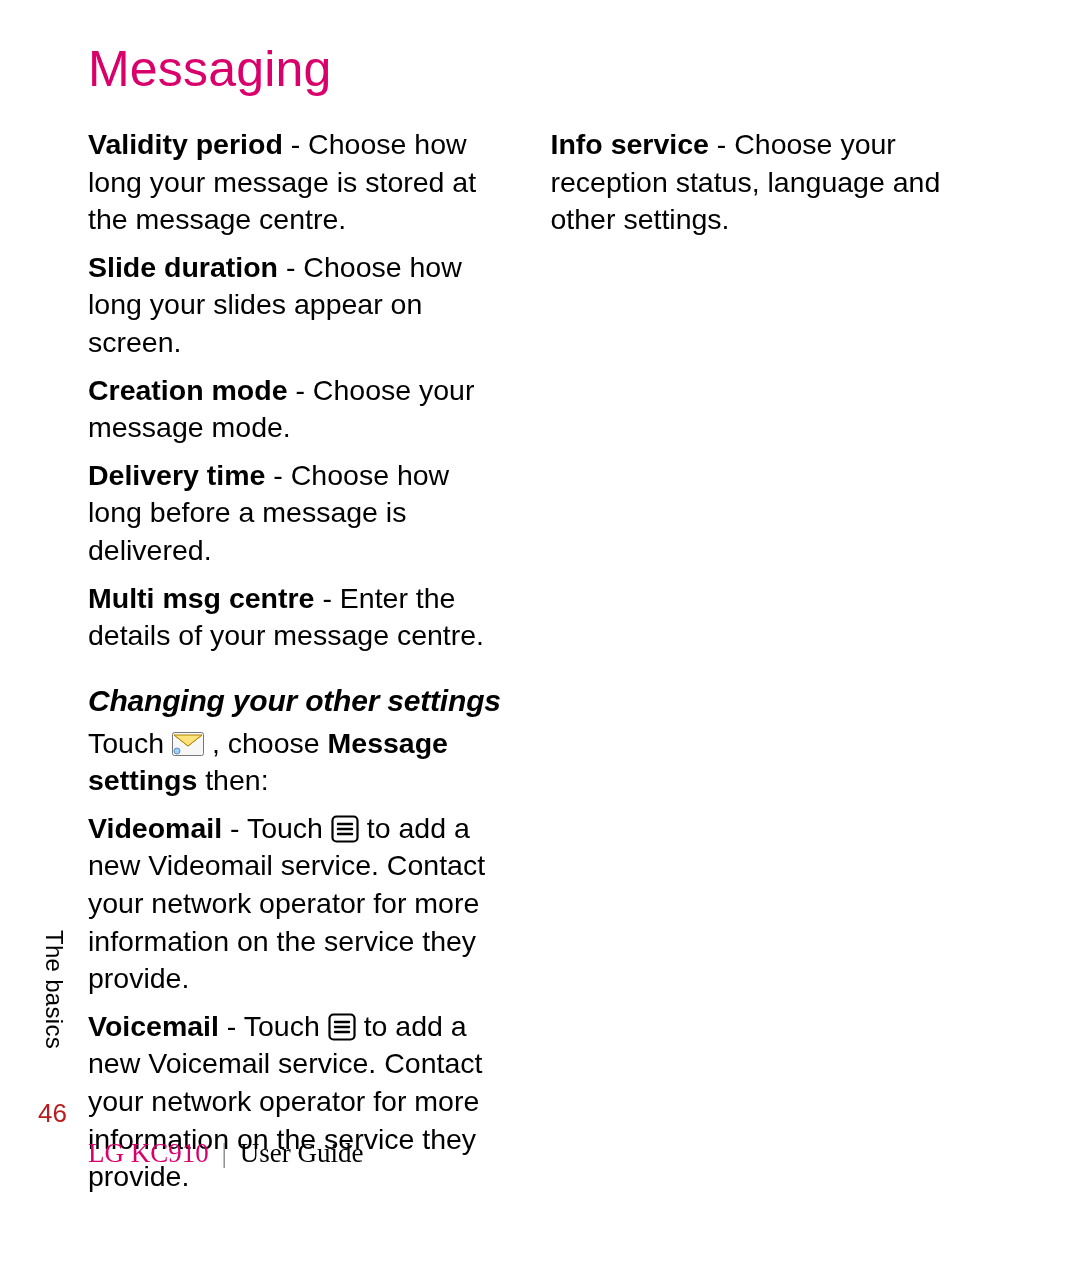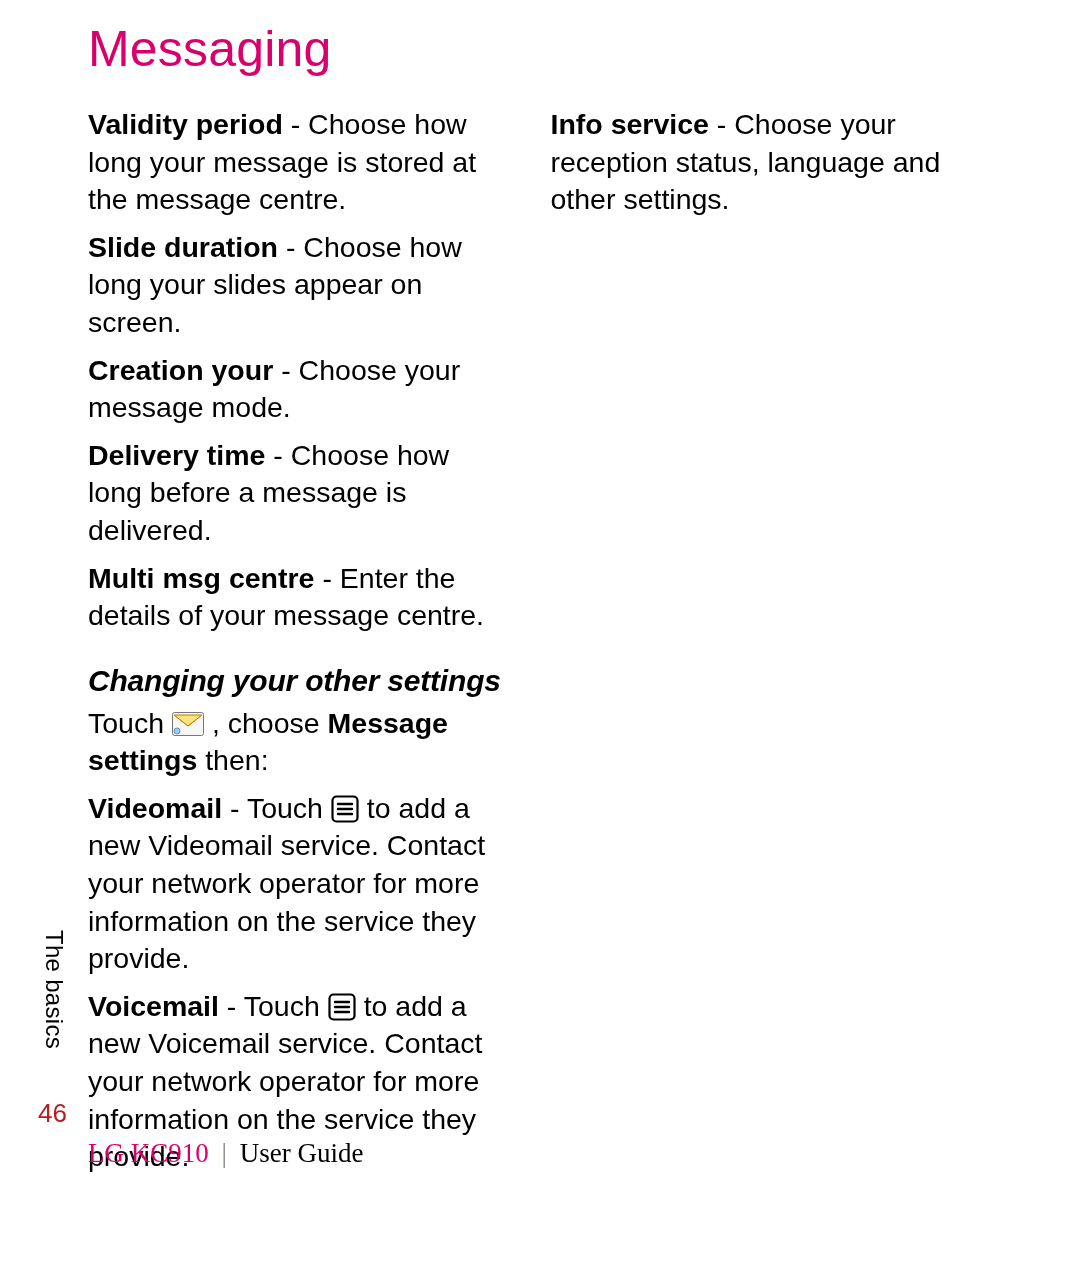--- a/index.html
+++ b/index.html
@@ -11,21 +11,21 @@
     background: #ffffff;
     font-family: "Myriad Pro", "Segoe UI", "Helvetica Neue", Arial, sans-serif;
     color: #000000;
     -webkit-font-smoothing: antialiased;
   }
   .page {
     position: relative;
     width: 1053px;
     height: 1263px;
     box-sizing: border-box;
-    padding: 20px 88px 40px 88px;
+    padding: 40px 88px 40px 88px;
   }
   h1.title {
     margin: 0 0 28px 0;
     font-size: 50px;
     font-weight: 400;
     color: #d9006c;
     letter-spacing: 0.2px;
   }
   .columns {
     display: flex;
@@ -107,21 +107,21 @@
 
       <div class="entry">
         <span class="term">Validity period</span><span> - Choose how long your message is stored at the message centre.</span>
       </div>
 
       <div class="entry">
         <span class="term">Slide duration</span><span> - Choose how long your slides appear on screen.</span>
       </div>
 
       <div class="entry">
-        <span class="term">Creation your</span><span> - Choose your message mode.</span>
+        <span class="term">Creation mode</span><span> - Choose your message mode.</span>
       </div>
 
       <div class="entry">
         <span class="term">Delivery time</span><span> - Choose how long before a message is delivered.</span>
       </div>
 
       <div class="entry">
         <span class="term">Multi msg centre</span><span> - Enter the details of your message centre.</span>
       </div>
 

